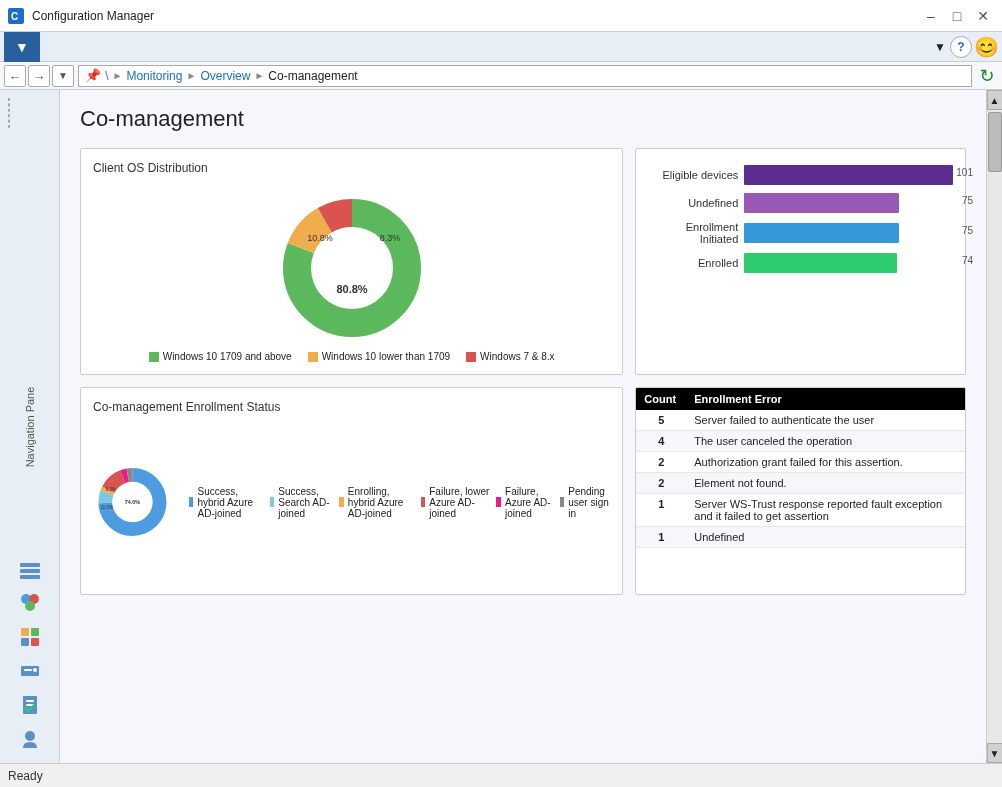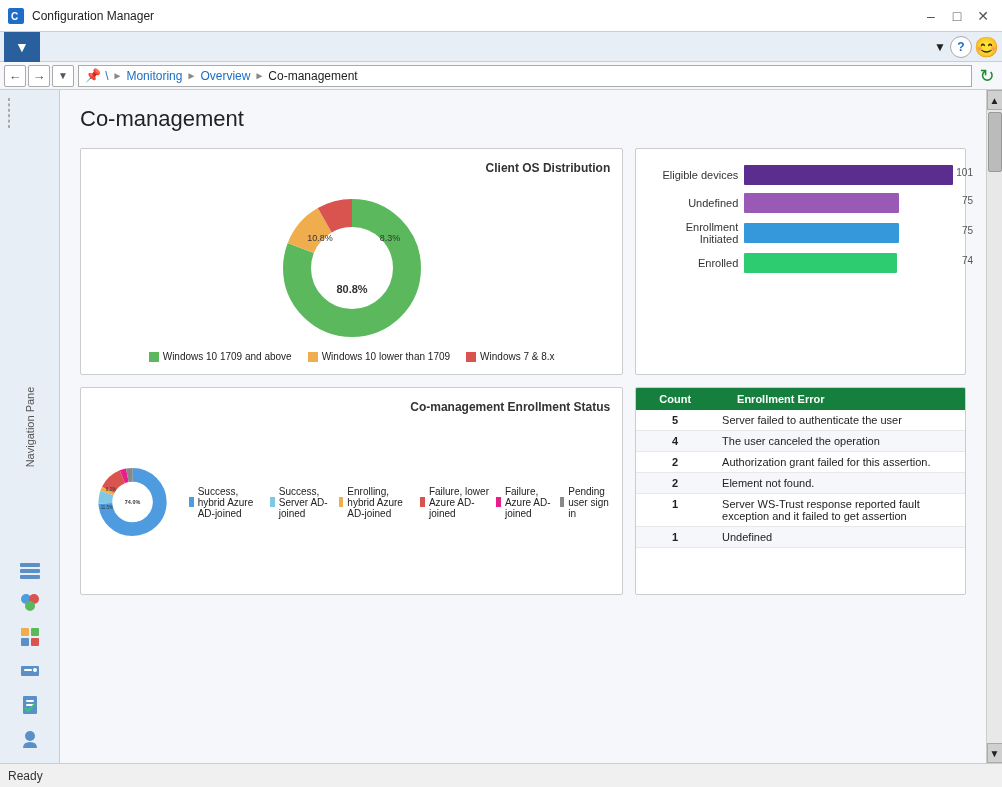--- a/index.html
+++ b/index.html
@@ -101,40 +101,40 @@
       grid-template-rows: auto auto;
       gap: 12px;
     }
     .dashboard-card {
       background: #fff;
       border: 1px solid #ccc;
       border-radius: 2px;
       padding: 12px;
       position: relative;
     }
-    .card-title { text-align: right; font-size: 12px; color: #333; margin-bottom: 8px; font-weight: 700; }
+    .card-title { text-align: left; font-size: 12px; color: #333; margin-bottom: 8px; font-weight: 400; }
 
     
     .donut-container { display: flex; flex-direction: column; align-items: center; }
     .donut-svg { width: 200px; height: 160px; }
     .legend { display: flex; gap: 16px; flex-wrap: wrap; justify-content: center; margin-top: 8px; font-size: 10px; }
     .legend-item { display: flex; align-items: center; gap: 4px; }
     .legend-dot { width: 10px; height: 10px; display: inline-block; }
 
     
     .bar-chart-area { padding: 4px 0; }
     .bar-row { display: flex; align-items: center; margin-bottom: 8px; gap: 6px; }
     .bar-label { width: 90px; font-size: 11px; color: #333; text-align: right; flex-shrink: 0; }
     .bar-track { flex: 1; height: 20px; position: relative; }
     .bar-fill { height: 20px; border-radius: 1px; }
     .bar-value { font-size: 10px; color: #555; position: absolute; right: -20px; top: 2px; }
 
     
     .error-table { width: 100%; border-collapse: collapse; font-size: 11px; }
-    .error-table thead tr th { background: #15803d; color: #fff; padding: 5px 23px; text-align: left; font-weight: 600; }
+    .error-table thead tr th { background: #000000; color: #fff; padding: 5px 8px; text-align: left; font-weight: 600; }
     .error-table tbody tr td { padding: 4px 8px; border-bottom: 1px solid #e8e8e8; vertical-align: top; }
     .error-table tbody tr:nth-child(even) td { background: #f5f7fa; }
     .count-col { width: 50px; text-align: center; font-weight: 600; }
 
     
     .scrollbar-track {
       width: 16px;
       background: #e8e8e8;
       border-left: 1px solid #ccc;
       display: flex;
@@ -365,21 +365,21 @@
               <text x="36" y="58" text-anchor="middle" font-size="9" fill="#333">6.2%</text>
               <text x="28" y="95" text-anchor="middle" font-size="9" fill="#333">11.5%</text>
             </svg>
             <div style="display:flex; flex-direction:row; gap:5px; font-size:10px;">
               <div class="legend-item">
                 <span class="legend-dot" style="background:#4e9cdf;"></span>
                 <span>Success, hybrid Azure AD-joined</span>
               </div>
               <div class="legend-item">
                 <span class="legend-dot" style="background:#7ec8e3;"></span>
-                <span>Success, Server AD-joined</span>
+                <span>Success, Search AD-joined</span>
               </div>
               <div class="legend-item">
                 <span class="legend-dot" style="background:#f0ad4e;"></span>
                 <span>Enrolling, hybrid Azure AD-joined</span>
               </div>
               <div class="legend-item">
                 <span class="legend-dot" style="background:#d9534f;"></span>
                 <span>Failure, lower Azure AD-joined</span>
               </div>
               <div class="legend-item">

